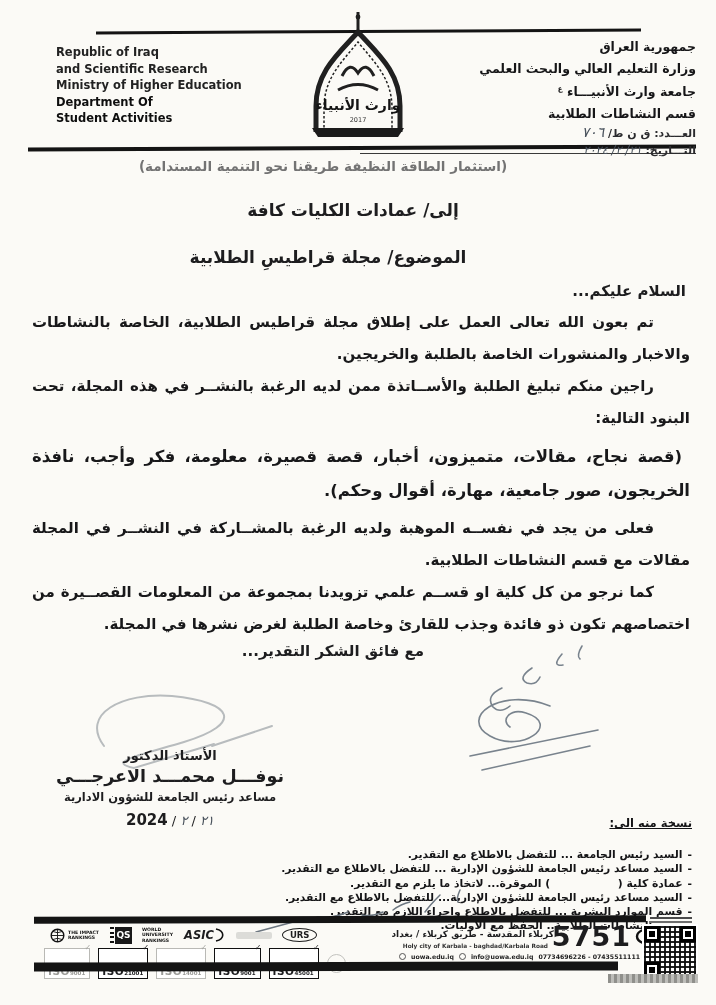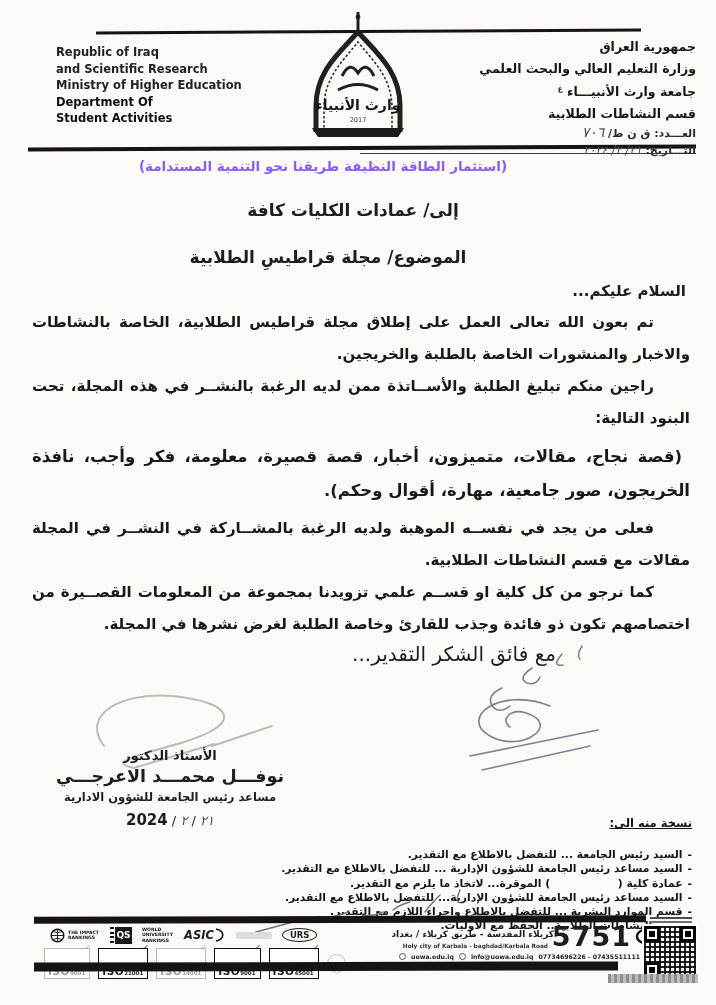--- a/index.html
+++ b/index.html
@@ -18,31 +18,31 @@
 
   .logo{position:absolute;left:294px;top:10px;}
 
   .ar-block{position:absolute;right:20px;top:36px;direction:rtl;text-align:right;font-weight:bold;font-size:12.5px;line-height:21.5px;color:#161618;}
   .num-line,.date-line{font-size:11px;line-height:17px;color:#2b2b2e;text-align:right;}
   .hand{color:#49525c;font-style:italic;font-weight:normal;}
   .num-line .hand{font-size:14px;}
   .date-line .hand{font-size:11.5px;letter-spacing:1px;}
   .honorific{font-size:7px;vertical-align:super;}
 
-  .slogan{position:absolute;left:0;right:70px;top:158px;text-align:center;direction:rtl;font-weight:bold;font-size:13.5px;color:#8b5cf6;}
+  .slogan{position:absolute;left:0;right:70px;top:158px;text-align:center;direction:rtl;font-weight:bold;font-size:13.5px;color:#737373;}
 
   .to-line{position:absolute;left:0;right:10px;top:200px;text-align:center;direction:rtl;font-weight:bold;font-size:17px;}
   .subject-line{position:absolute;left:0;right:60px;top:247px;text-align:center;direction:rtl;font-weight:bold;font-size:17px;}
   .greeting{position:absolute;right:30px;top:282px;direction:rtl;font-weight:bold;font-size:15px;}
 
   .bodytext{position:absolute;right:26px;left:32px;top:306px;direction:rtl;text-align:justify;font-size:15px;font-weight:bold;line-height:32px;color:#18181a;}
   .bodytext p{margin:0;text-indent:36px;}
   .bodytext p.topics{font-size:16.5px;line-height:34px;margin:6px 0 4px;text-indent:8px;}
 
-  .closing{position:absolute;left:110px;right:160px;top:642px;direction:rtl;font-weight:normal;font-size:20px;}
+  .closing{position:absolute;left:110px;right:160px;top:642px;text-align:center;direction:rtl;font-weight:bold;font-size:15px;}
 
   .hand-note{position:absolute;left:430px;top:628px;}
   .sig-squiggle{position:absolute;left:62px;top:684px;}
 
   .sig-block{position:absolute;left:38px;top:748px;width:264px;text-align:center;direction:rtl;}
   .sig-title{font-size:13px;font-weight:bold;}
   .sig-name{font-size:17.5px;font-weight:bold;margin-top:3px;}
   .sig-role{font-size:11.5px;font-weight:bold;margin-top:4px;}
   .sig-date{font-size:13px;margin-top:7px;direction:rtl;}
   .sig-date .year{font-weight:bold;font-size:15px;}

